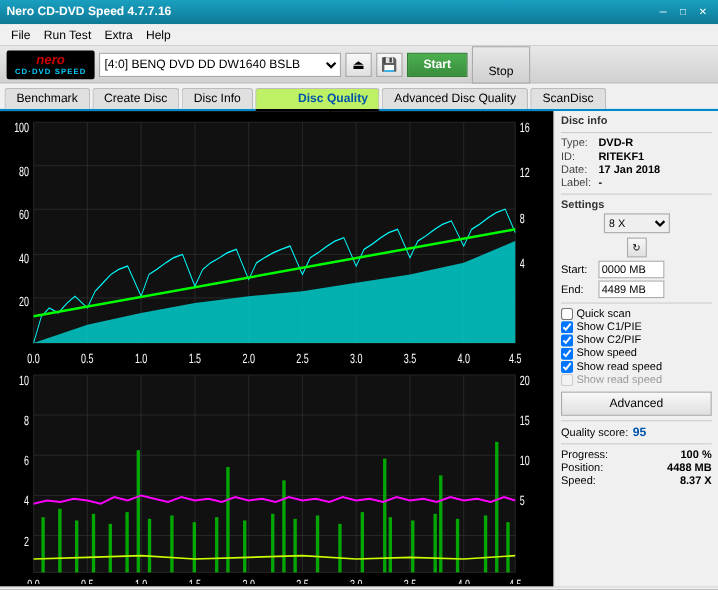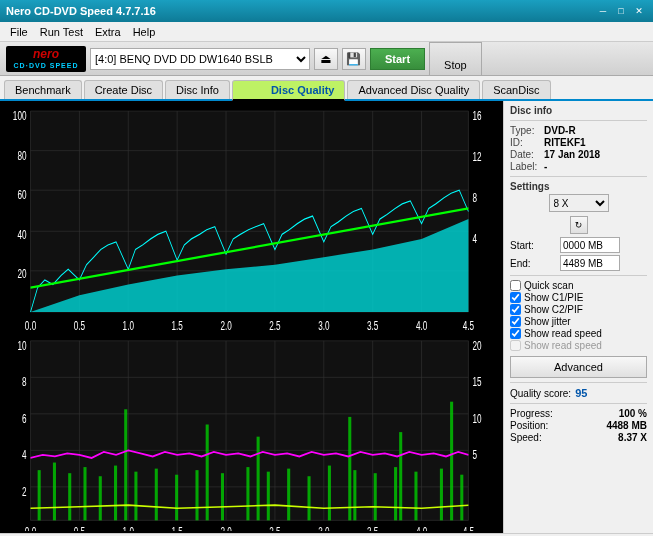--- a/index.html
+++ b/index.html
@@ -44,21 +44,21 @@
     .info-value { font-weight: bold; color: #000; }
     
     .divider { border-top: 1px solid #ccc; margin: 4px 0; }
     
     
     .settings-row { display: flex; align-items: center; gap: 4px; margin-bottom: 3px; flex-direction: column; }
     .speed-select { width: 60px; height: 18px; font-size: 10px; border: 1px solid #aaa; }
     .refresh-btn { width: 18px; height: 18px; font-size: 9px; border: 1px solid #aaa; background: linear-gradient(to bottom, #f8f8f8, #e0e0e0); cursor: pointer; display: flex; align-items: center; justify-content: center; }
     
     .mb-input { width: 60px; height: 16px; font-size: 10px; border: 1px solid #aaa; background: white; text-align: left; padding: 0 2px; }
-    .field-row { display: flex; align-items: center; gap: 20px; margin-bottom: 2px; }
+    .field-row { display: flex; align-items: center; gap: 4px; margin-bottom: 2px; }
     .field-label { min-width: 30px; font-size: 10px; }
     
     
     .checkbox-row { display: flex; align-items: center; gap: 3px; margin-bottom: 1px; font-size: 10px; }
     .checkbox-row input { width: 11px; height: 11px; margin: 0; }
     
     
     .advanced-btn { width: 100%; height: 22px; background: linear-gradient(to bottom, #f8f8f8, #e0e0e0); border: 1px solid #aaa; cursor: pointer; font-size: 11px; margin-top: 4px; }
     
     
@@ -316,21 +316,21 @@
     <div class="checkbox-row">
       <input type="checkbox" checked="" style="">
       <span>Show C1/PIE</span>
     </div>
     <div class="checkbox-row">
       <input type="checkbox" checked="" style="">
       <span>Show C2/PIF</span>
     </div>
     <div class="checkbox-row">
       <input type="checkbox" checked="" style="">
-      <span>Show jitter</span>
+      <span>Show speed</span>
     </div>
     <div class="checkbox-row">
       <input type="checkbox" checked="" style="">
       <span>Show read speed</span>
     </div>
     <div class="checkbox-row">
       <input type="checkbox" disabled="" style="">
       <span style="color:#999;">Show read speed</span>
     </div>
     

